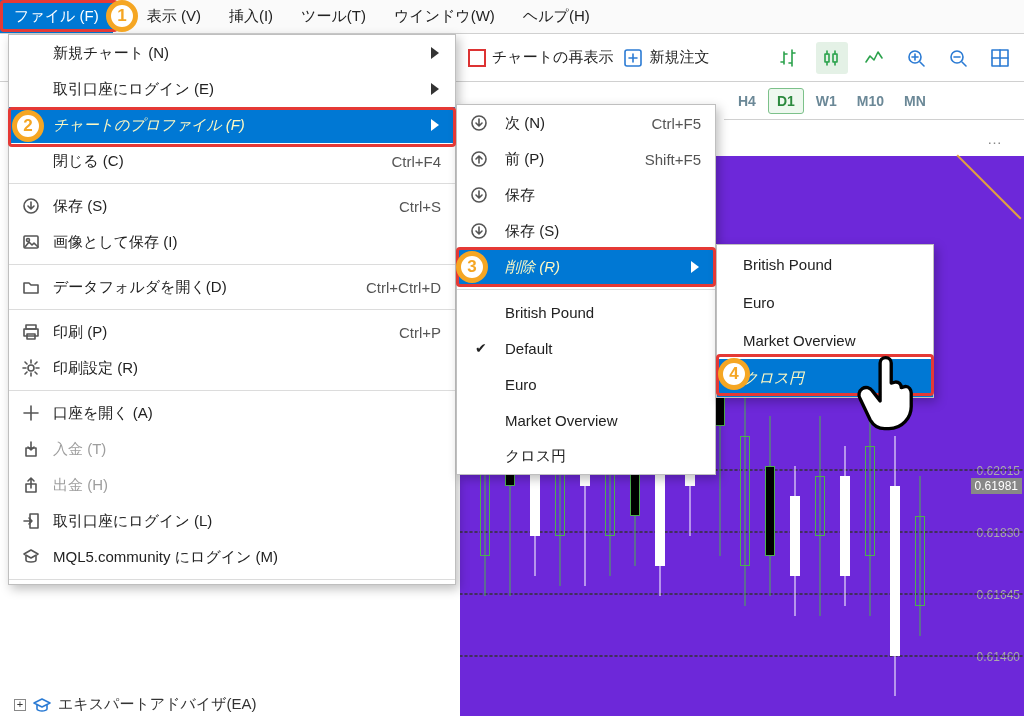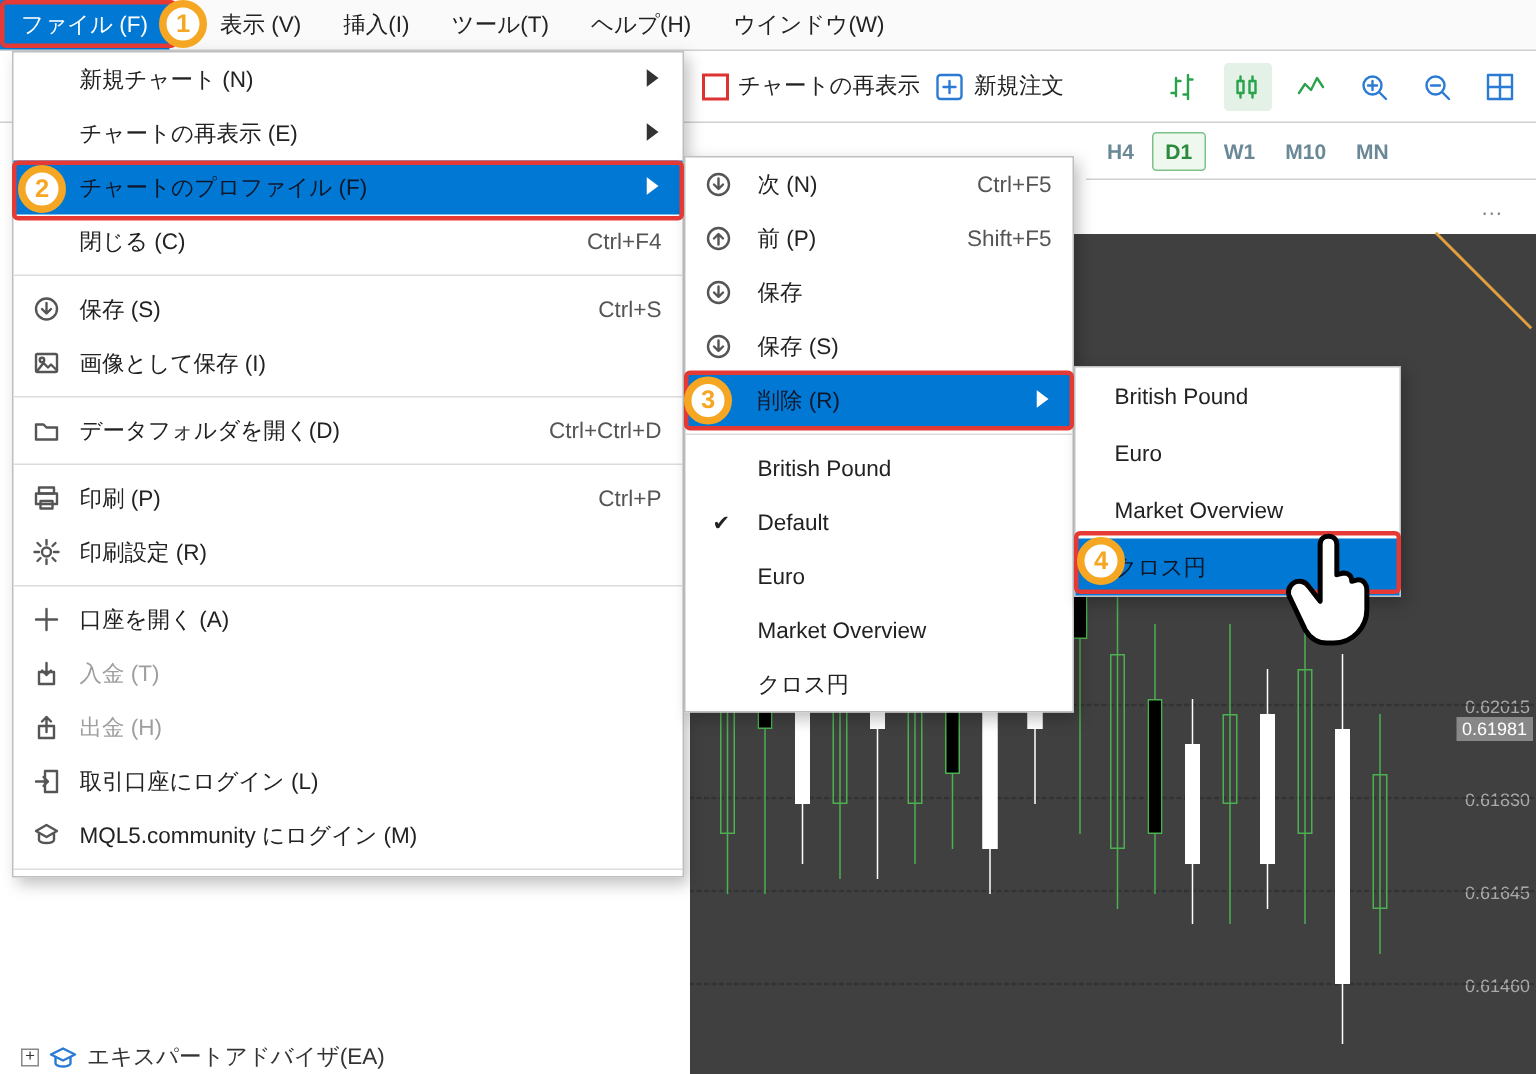--- a/index.html
+++ b/index.html
@@ -22,38 +22,38 @@
   
   .tfbar { position:absolute; top:82px; right:0; height:38px; width:300px; display:flex; align-items:center; gap:4px; padding:0 6px; background:#fff; border-bottom:1px solid #d0d0d0;}
   .tf { padding:4px 8px; color:#4a6; font-weight:600; font-size:14px; border-radius:3px;}
   .tf.sel { border:1px solid #7cc18a; background:#eef8ef; color:#2c8a3e;}
   .tf.plain{ color:#6b8897;}
 
   
   .chartwrap { position:absolute; top:120px; left:460px; right:0; bottom:0; background:#000; overflow:hidden;}
   .chartwrap .tab { position:absolute; top:0; right:0; height:36px; width:100%; background:#fff; color:#2c8a3e; display:flex; align-items:center; padding:0 22px; font-size:15px; }
   .chartwrap .tab svg{margin-right:6px;}
-  .chart-inner{ position:absolute; top:36px; left:0; right:0; bottom:0; background:#404040; }
+  .chart-inner{ position:absolute; top:36px; left:0; right:0; bottom:0; background:#6d28d9; }
   .chart-inner .label { position:absolute; top:8px; left:8px; color:#ccc; font-size:13px; display:flex; align-items:center; gap:6px;}
   .chart-inner .label .sq{width:14px;height:14px;}
   .chart-inner .label .sq.red{background:#d33;}
   .chart-inner .label .sq.blue{background:#2b7bd4;}
   .grid line{ stroke:#333; stroke-dasharray:2 3;}
   .ytick{ position:absolute; right:4px; color:#aaa; font-size:12px;}
   .pricebox{ position:absolute; right:2px; background:#888; color:#fff; font-size:12px; padding:1px 4px;}
   .candle{ position:absolute; width:10px; }
   .candle .wick{ position:absolute; left:50%; width:1px; background:#4caf50; transform:translateX(-50%);}
   .candle .body{ position:absolute; left:0; right:0; border:1px solid #4caf50;}
   .candle.down .wick,.candle.down .body{ background:#fff; border-color:#fff;}
   .diag{ position:absolute; width:90px; height:2px; background:#e0a040; transform:rotate(45deg); top:30px; right:-10px;}
 
   
   .menu { position:absolute; background:#fff; border:1px solid #bfbfbf; box-shadow:3px 4px 10px rgba(0,0,0,.25); }
   .menu .row { display:flex; align-items:center; height:36px; padding:0 14px 0 44px; position:relative; cursor:default;}
-  .menu .row.sel{ background:#0078d4; color:#0f172a;}
+  .menu .row.sel{ background:#0078d4; color:#fef9c3;font-style:italic;}
   .menu .row .ic{ position:absolute; left:12px; width:20px; height:20px; display:flex; align-items:center; justify-content:center;}
   .menu .row .sc{ margin-left:auto; padding-left:40px; color:#555;}
   .menu .row .arrow{ margin-left:auto; }
   .menu .row.disabled{ color:#9e9e9e;}
   .menu .sep{ height:1px; background:#dcdcdc; margin:4px 0;}
   .menu1 { top:34px; left:8px; width:448px; }
   .menu2 { top:104px; left:456px; width:260px; }
   .menu2 .row{ padding-left:48px;}
   .menu3 { top:244px; left:716px; width:218px; }
   .menu3 .row{ padding-left:26px; height:38px;}
@@ -71,22 +71,22 @@
   .blue-stroke{ stroke:#2b7bd4;}
 </style>
 </head>
 <body>
 
 <div class="menubar">
   <div class="item active">ファイル (F)</div>
   <div class="item" style="padding-left:34px">表示 (V)</div>
   <div class="item">挿入(I)</div>
   <div class="item">ツール(T)</div>
+  <div class="item">ウインドウ(W)</div>
   <div class="item">ヘルプ(H)</div>
-  <div class="item">ウインドウ(W)</div>
 </div>
 
 <div class="toolbar">
   <div style="width:450px"></div>
   <div class="tool-text">
     <span class="box"></span>
     <span>チャートの再表示</span>
   </div>
   <div class="tool-text">
     <svg width="20" height="20" class="blue-stroke">
@@ -251,21 +251,21 @@
 <div class="menu menu1" id="menu1">
     <div class="row">
       <span class="ic"></span>
       <span>新規チャート (N)</span>
       <span class="arrow"><svg width="10" height="12" style="stroke:none;fill:#333">
           <path d="M0 0l8 6-8 6z"></path>
         </svg></span>
     </div>
     <div class="row">
       <span class="ic"></span>
-      <span>チャートの再表示 (E)</span>
+      <span>取引口座にログイン (E)</span>
       <span class="arrow"><svg width="10" height="12" style="stroke:none;fill:#333">
           <path d="M0 0l8 6-8 6z"></path>
         </svg></span>
     </div>
     <div class="row sel">
       <span class="ic"></span>
       <span>チャートのプロファイル (F)</span>
       <span class="arrow"><svg width="10" height="12" style="stroke:none;fill:#fff">
           <path d="M0 0l8 6-8 6z"></path>
         </svg></span>

